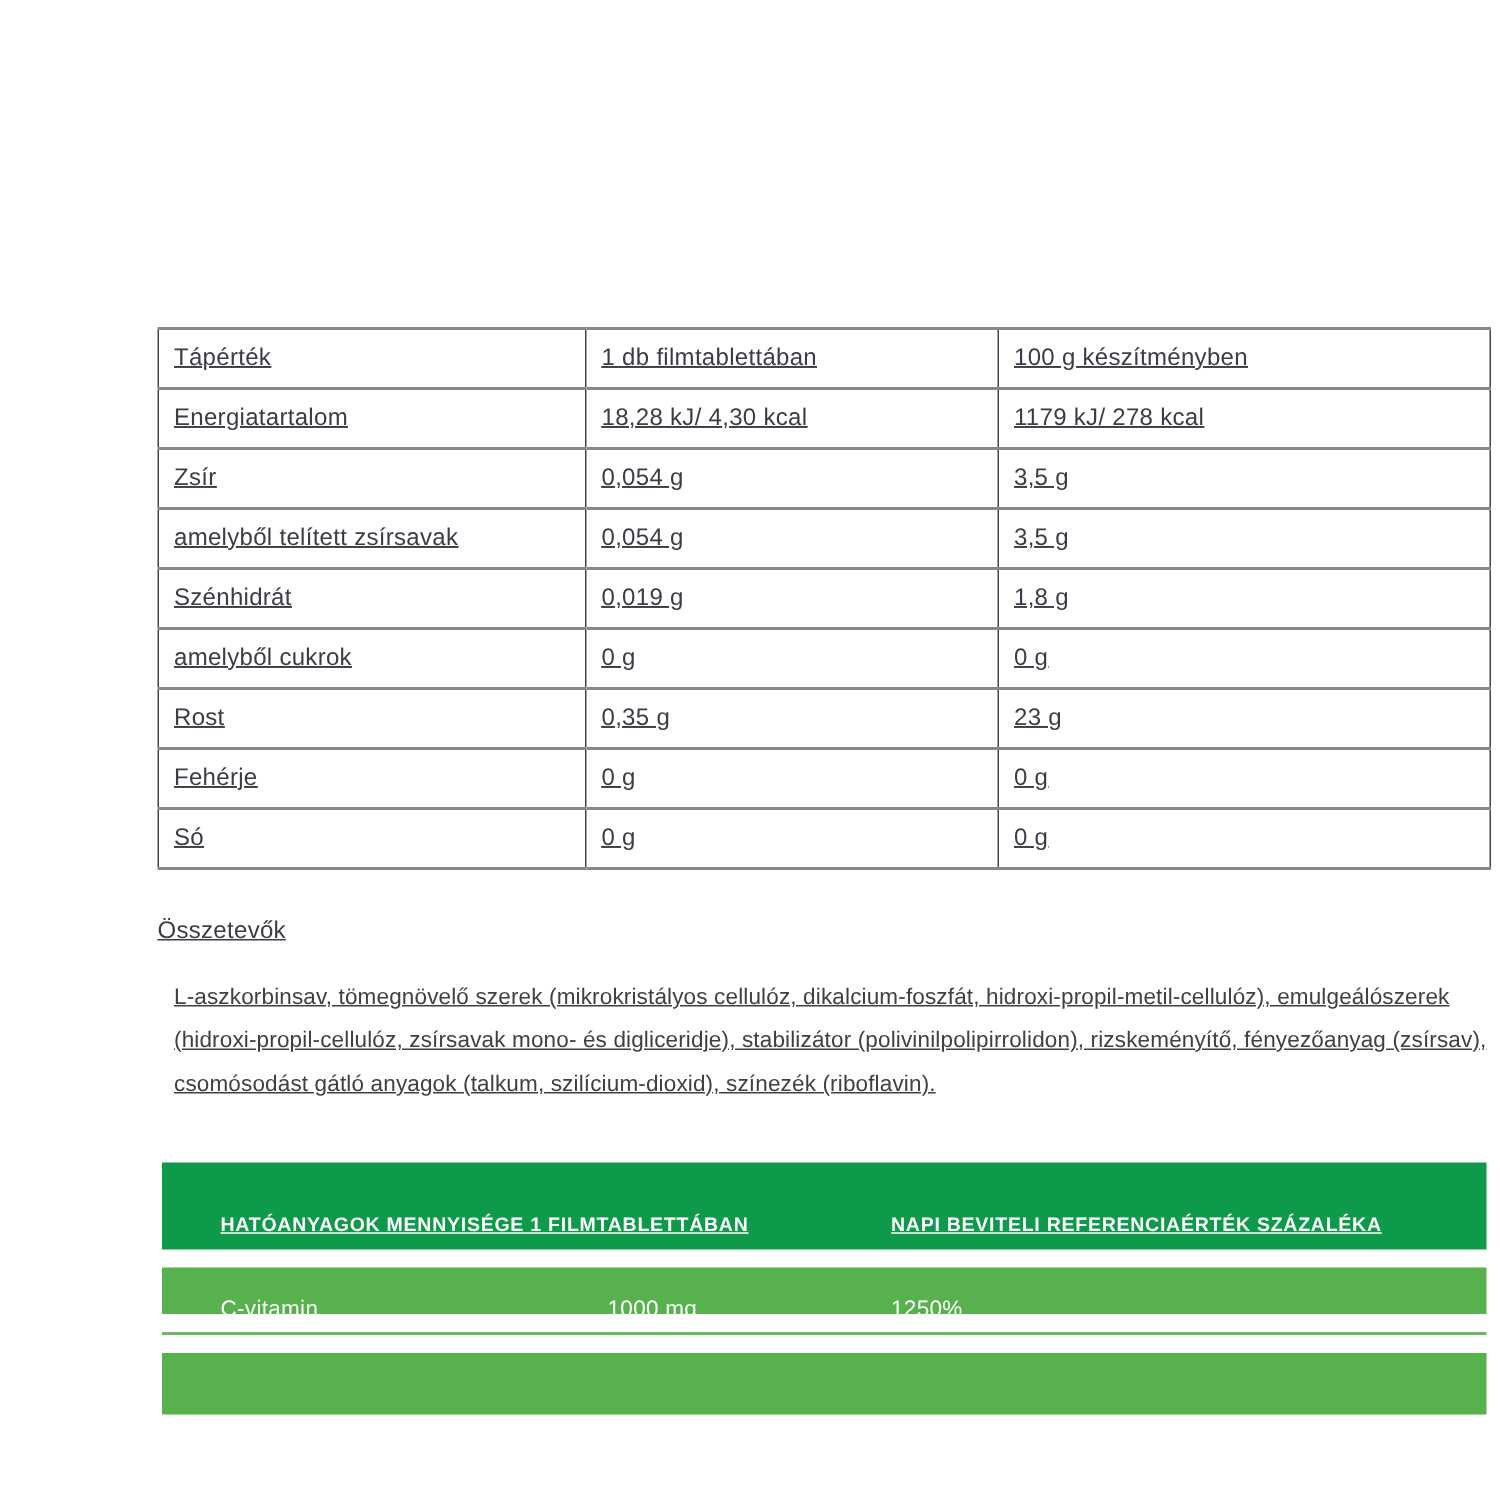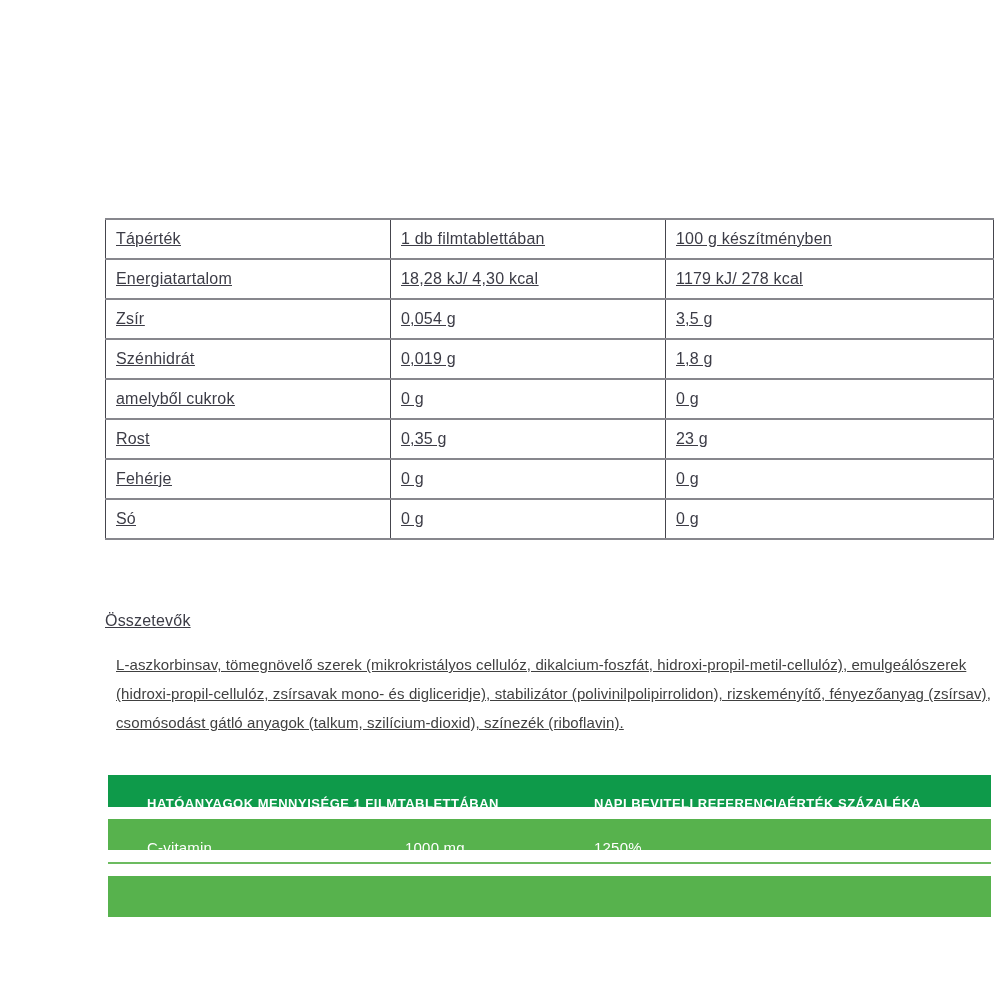--- a/index.html
+++ b/index.html
@@ -52,21 +52,21 @@
     color: #404040;
   }
 
   
   .banner {
     position: absolute; left: 48px; top: 715px;
     width: 907px; height: 120px;
   }
   .banner-header {
     position: relative;
-    height: 32px;
+    height: 58px;
     background: #0e9a4a;
   }
   .banner-header .hcell {
     position: absolute; top: 50%; transform: translateY(-50%);
     color: #ffffff;
     font-size: 13px; font-weight: bold;
     letter-spacing: 0.5px;
     text-transform: uppercase;
     white-space: nowrap;
   }
@@ -110,20 +110,25 @@
       <td>Energiatartalom</td>
       <td>18,28 kJ/ 4,30 kcal</td>
       <td>1179 kJ/ 278 kcal</td>
     </tr>
     <tr>
       <td>Zsír</td>
       <td>0,054 g</td>
       <td>3,5 g</td>
     </tr>
     <tr>
+      <td>amelyből telített zsírsavak</td>
+      <td>0,054 g</td>
+      <td>3,5 g</td>
+    </tr>
+    <tr>
       <td>Szénhidrát</td>
       <td>0,019 g</td>
       <td>1,8 g</td>
     </tr>
     <tr>
       <td>amelyből cukrok</td>
       <td>0 g</td>
       <td>0 g</td>
     </tr>
     <tr>

